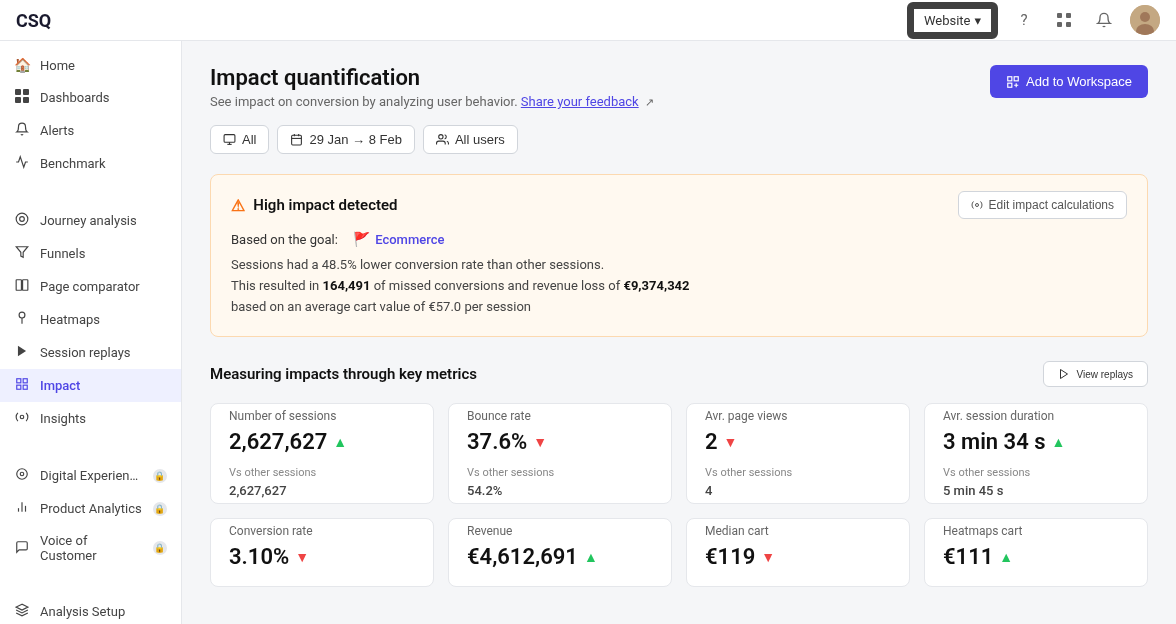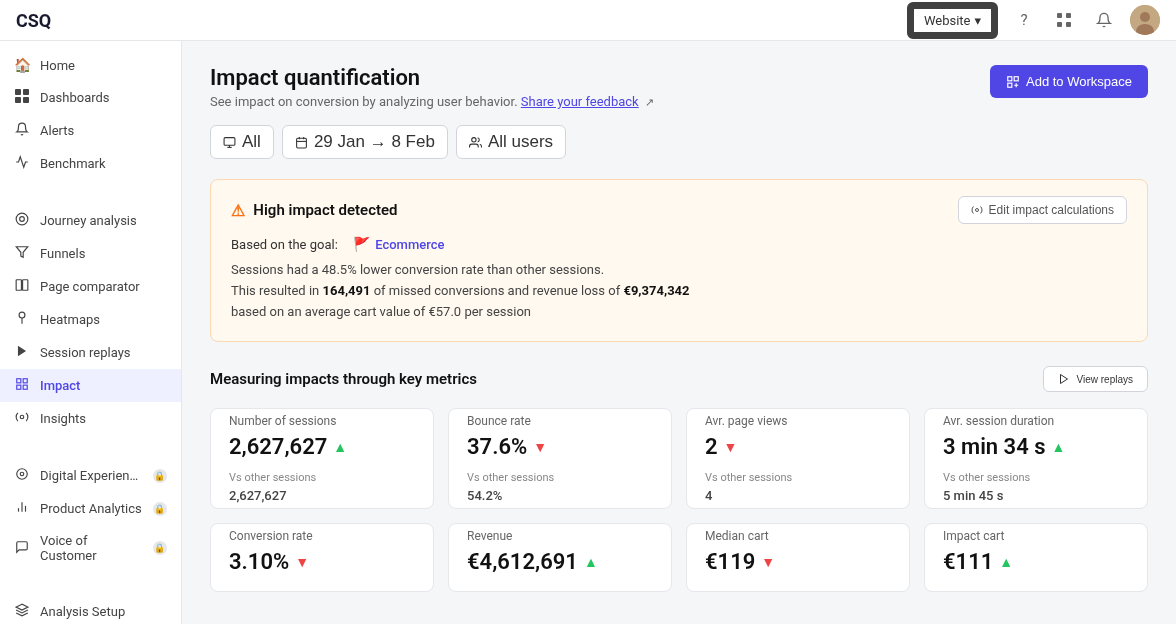--- a/index.html
+++ b/index.html
@@ -31,21 +31,21 @@
     
     .page-header { display: flex; align-items: flex-start; justify-content: space-between; margin-bottom: 16px; }
     .page-header-left h1 { font-size: 22px; font-weight: 600; color: #111; margin-bottom: 4px; }
     .page-header-left p { font-size: 13px; color: #666; }
     .page-header-left p a { color: #4f46e5; text-decoration: underline; cursor: pointer; }
     
     .add-workspace-btn { display: flex; align-items: center; gap: 6px; background: #4f46e5; color: #fff; border: none; border-radius: 6px; padding: 9px 16px; font-size: 13px; cursor: pointer; font-weight: 500; }
     
     
     .filter-bar { display: flex; align-items: center; gap: 8px; margin-bottom: 20px; }
-    .filter-btn { display: flex; align-items: center; gap: 6px; border: 1px solid #d1d5db; border-radius: 6px; padding: 6px 12px; background: #fff; font-size: 17px; cursor: pointer; color: #333; }
+    .filter-btn { display: flex; align-items: center; gap: 6px; border: 1px solid #d1d5db; border-radius: 6px; padding: 6px 12px; background: #fff; font-size: 13px; cursor: pointer; color: #333; }
     
     
     .alert-box { background: #fff9f0; border: 1px solid #fcd9b0; border-radius: 8px; padding: 16px 20px; margin-bottom: 24px; }
     .alert-header { display: flex; align-items: center; justify-content: space-between; margin-bottom: 12px; }
     .alert-title { display: flex; align-items: center; gap: 8px; font-weight: 600; font-size: 15px; color: #111; }
     .alert-icon { color: #f97316; font-size: 16px; }
     .edit-calc-btn { display: flex; align-items: center; gap: 6px; border: 1px solid #d1d5db; border-radius: 6px; padding: 6px 12px; background: #fff; font-size: 12px; cursor: pointer; color: #555; }
     .alert-goal { display: flex; align-items: flex-end; gap: 16px; margin-bottom: 10px; font-size: 13px; }
     .goal-tag { display: flex; align-items: center; gap: 4px; color: #4f46e5; cursor: pointer; font-weight: 500; }
     .flag-icon { font-size: 14px; }
@@ -406,21 +406,21 @@
   </div>
         <div class="metric-card">
     <div class="metric-label">Median cart</div>
     <div class="metric-value">
       <span>€119</span>
       <span class="arrow-down">▼</span>
     </div>
 
   </div>
         <div class="metric-card">
-    <div class="metric-label">Impact cart</div>
+    <div class="metric-label">Heatmaps cart</div>
     <div class="metric-value">
       <span>€111</span>
       <span class="arrow-up">▲</span>
     </div>
 
   </div>
       </div>
   </div>
 </div>
 

